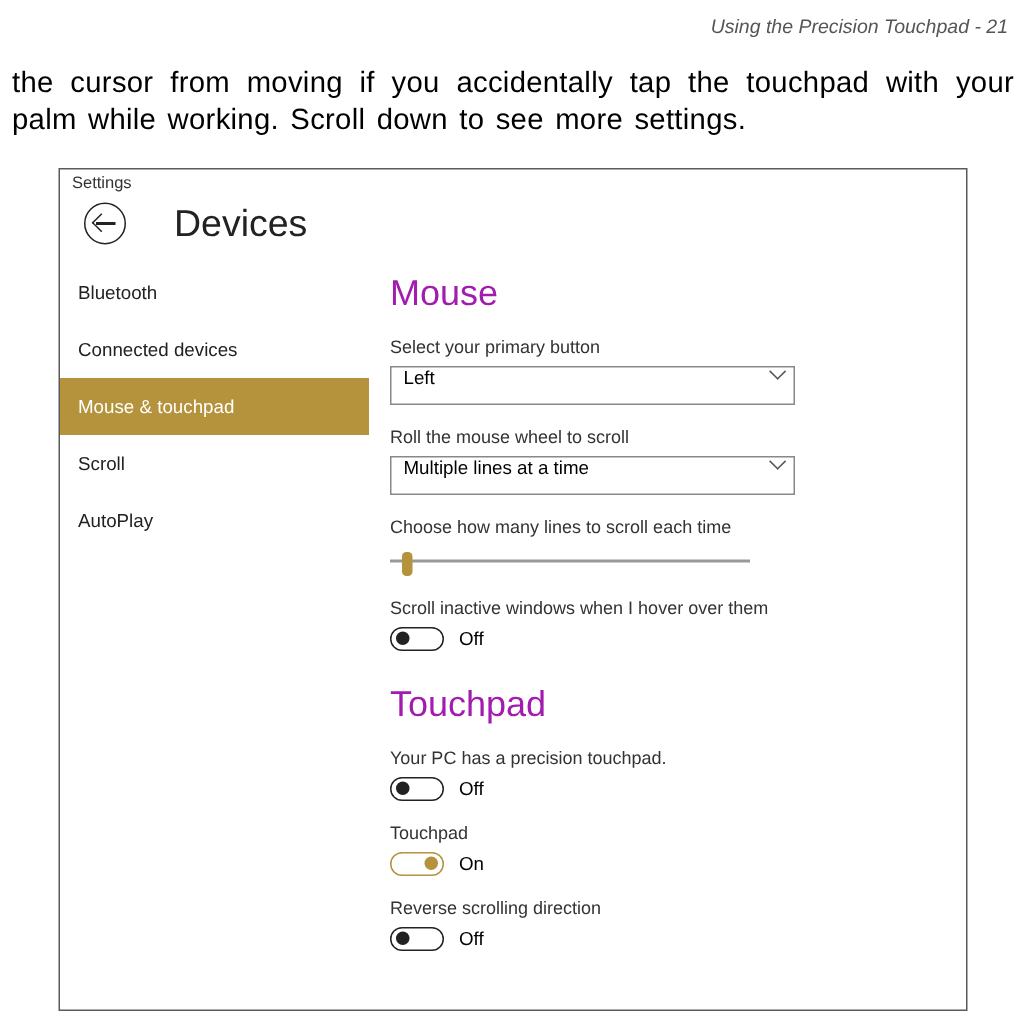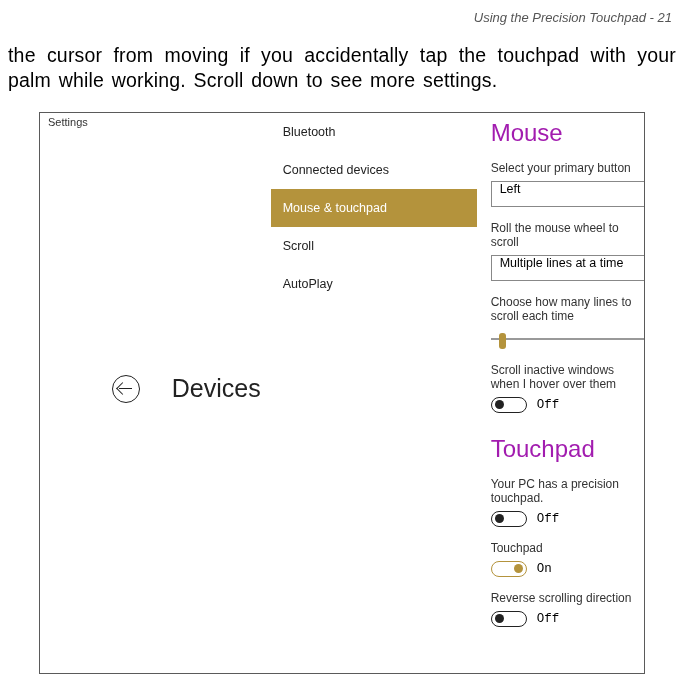--- a/index.html
+++ b/index.html
@@ -27,21 +27,21 @@
     margin-bottom: 18px;
     letter-spacing: 0.2px;
     word-spacing: 2px;
   }
   .screenshot {
     border: 1.5px solid #5a5a5a;
     width: 606px;
     height: 562px;
     margin: 0 auto;
     display: flex;
-    flex-direction: row;
+    flex-direction: column;
     overflow: hidden;
   }
   .titlebar {
     font-size: 11px;
     padding: 3px 8px 0px 8px;
     color: #333;
     height: 18px;
   }
   .app-header {
     display: flex;
@@ -182,21 +182,20 @@
   .toggle.on {
     border-color: #b4933c;
   }
   .toggle.on .knob {
     background: #b4933c;
     left: auto;
     right: 3px;
   }
   .toggle-state {
     font-size: 12.5px;
-    font-family: Liberation Mono, monospace;
   }
 </style>
 </head>
 <body>
 
 <div class="page-header">Using the Precision Touchpad - 21</div>
 
 <div class="body-text">the cursor from moving if you accidentally tap the touchpad with your palm while working. Scroll down to see more settings.</div>
 
 <div class="screenshot">

